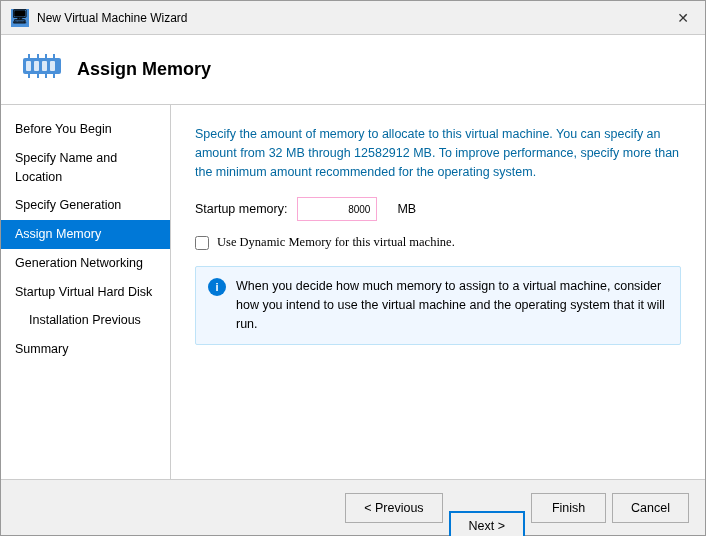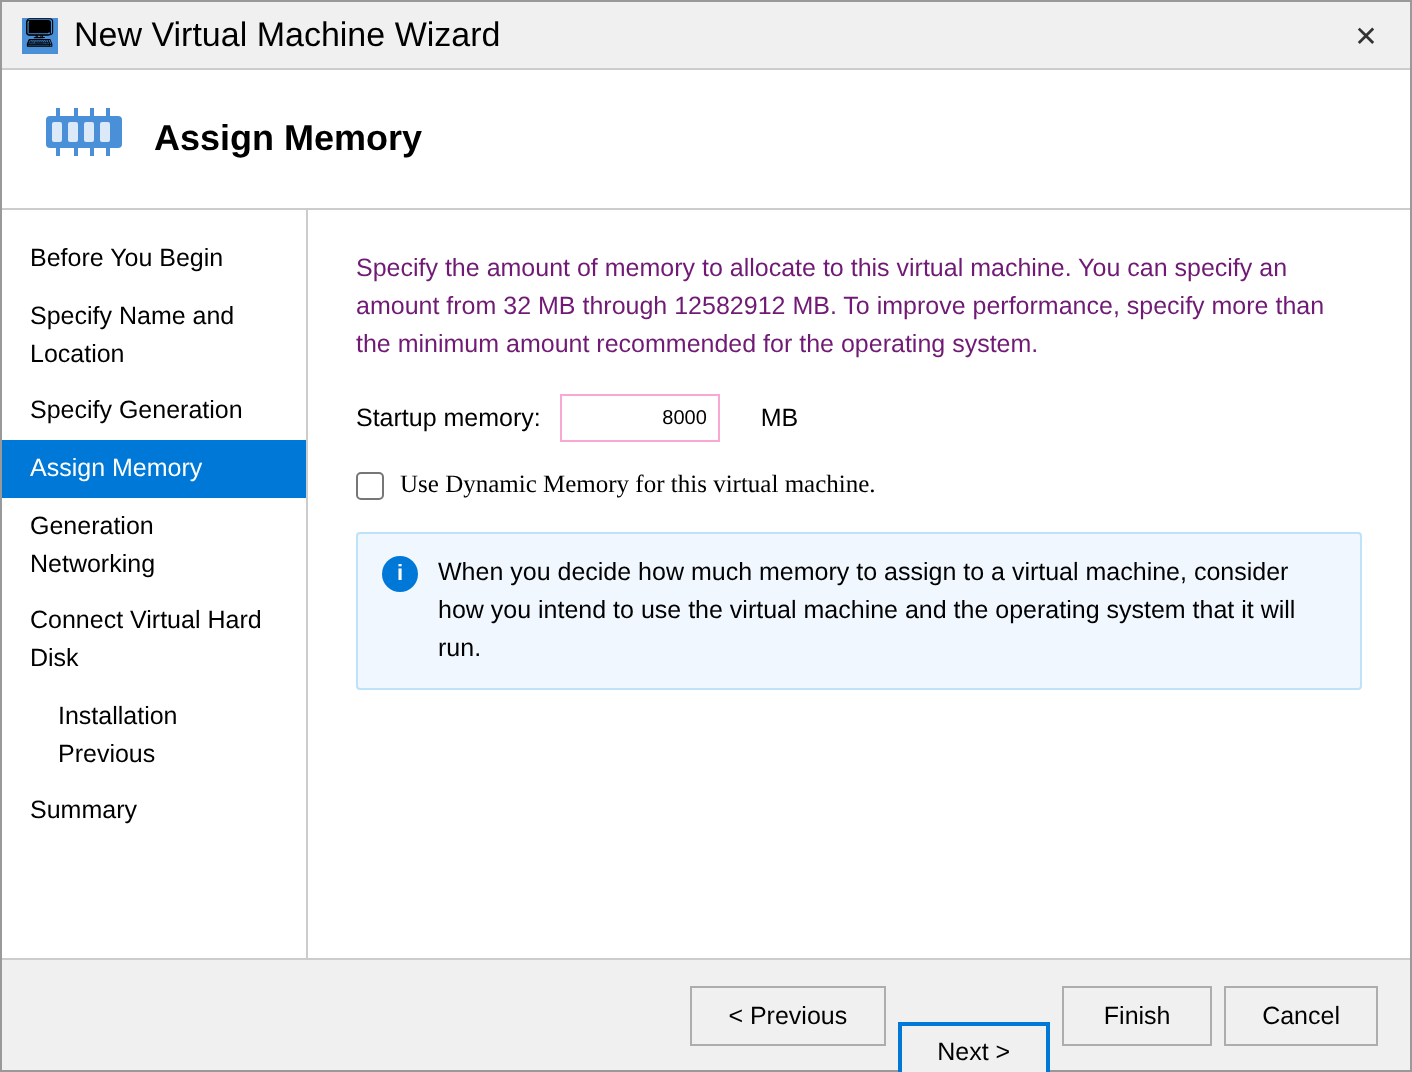--- a/index.html
+++ b/index.html
@@ -41,21 +41,21 @@
     }
     .titlebar-icon::before {
       content: '🖥';
       font-size: 14px;
       position: absolute;
       top: -1px;
       left: 0;
     }
     .titlebar-title {
       flex: 1;
-      font-size: 17px;
+      font-size: 12px;
       color: #000;
     }
     .titlebar-close {
       width: 24px;
       height: 24px;
       display: flex;
       align-items: center;
       justify-content: center;
       cursor: pointer;
       font-size: 14px;
@@ -84,21 +84,21 @@
       font-size: 18px;
       font-weight: 600;
       color: #000;
     }
     .content-area {
       display: flex;
       flex: 1;
       overflow: hidden;
     }
     .sidebar {
-      width: 153px;
+      width: 170px;
       background: #fff;
       border-right: 1px solid #ccc;
       padding: 10px 0;
       flex-shrink: 0;
     }
     .sidebar-item {
       padding: 5px 14px;
       cursor: pointer;
       color: #000;
       font-size: 12.5px;
@@ -112,21 +112,21 @@
       padding-left: 28px;
     }
     .main-content {
       flex: 1;
       padding: 20px 24px;
       overflow-y: auto;
       background: #fff;
     }
     .description-text {
       font-size: 12.5px;
-      color: #701a75;
+      color: #0369a1;
       line-height: 1.5;
       margin-bottom: 16px;
     }
     .memory-row {
       display: flex;
       align-items: center;
       margin-bottom: 14px;
     }
     .memory-label {
       font-size: 12.5px;
@@ -255,21 +255,21 @@
   </div>
 
   <div class="content-area">
 
     <div class="sidebar">
       <div class="sidebar-item">Before You Begin</div>
       <div class="sidebar-item">Specify Name and Location</div>
       <div class="sidebar-item">Specify Generation</div>
       <div class="sidebar-item active">Assign Memory</div>
       <div class="sidebar-item">Generation Networking</div>
-      <div class="sidebar-item">Connect Virtual Hard Disk</div>
+      <div class="sidebar-item">Startup Virtual Hard Disk</div>
       <div class="sidebar-item sub">Installation Previous</div>
       <div class="sidebar-item">Summary</div>
     </div>
 
     <div class="main-content">
       <p class="description-text">Specify the amount of memory to allocate to this virtual machine. You can specify an amount from 32 MB through 12582912 MB. To improve performance, specify more than the minimum amount recommended for the operating system.</p>
 
       <div class="memory-row">
         <span class="memory-label">Startup memory:</span>
         <input type="text" class="memory-input" value="8000" style="">

